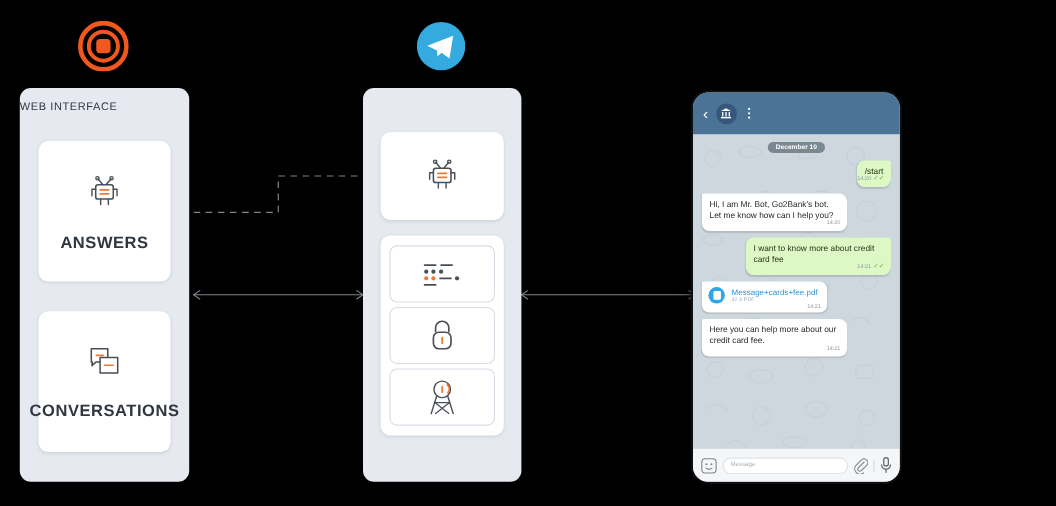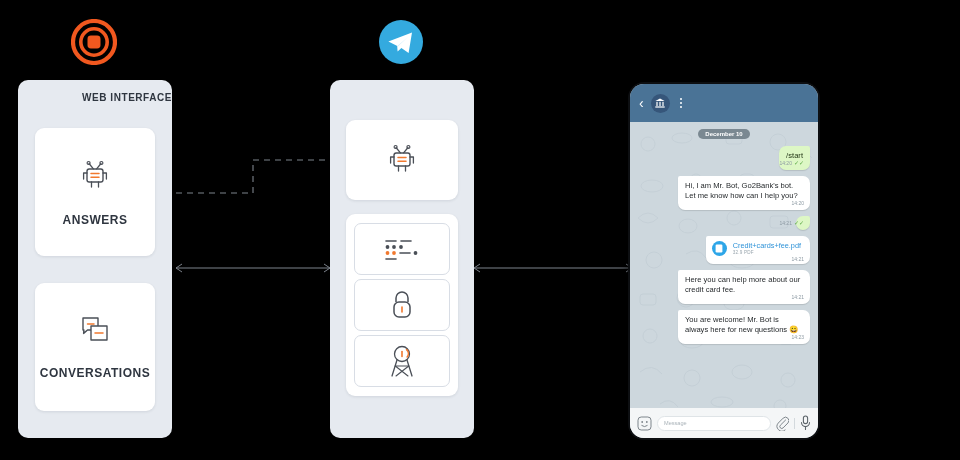--- a/index.html
+++ b/index.html
@@ -19,41 +19,41 @@
   
   .panel {
     position: absolute;
     background: #e6eaf0;
     border-radius: 10px;
   }
   #web-panel { left: 18px; top: 80px; width: 154px; height: 358px; }
   #bot-panel { left: 330px; top: 80px; width: 144px; height: 358px; }
 
   .panel-title {
-    text-align: right;
+    text-align: left;
     font-size: 10px;
-    font-weight: bold;
+    font-weight: normal;
     letter-spacing: .55px;
     color: #2f3640;
     padding-top: 12px;
   }
 
   .card {
     background: #ffffff;
     border-radius: 9px;
     box-shadow: 0 1px 3px rgba(20,30,50,.10);
     display: flex;
     flex-direction: column;
     align-items: center;
     justify-content: center;
   }
   #card-answers { position: absolute; left: 17px; top: 48px; width: 120px; height: 128px; }
   #card-conversations { position: absolute; left: 17px; top: 203px; width: 120px; height: 128px; }
   .card-label {
-    font-size: 12px;
+    font-size: 15px;
     font-weight: bold;
     letter-spacing: .5px;
     color: #2f3640;
     margin-top: 18px;
   }
   .card-icon { display: block; }
 
   
   #bot-card-top {
     position: absolute; left: 16px; top: 40px; width: 112px; height: 80px;
@@ -119,21 +119,21 @@
     position: relative;
     overflow: hidden;
     background: #cdd7dd;
     padding: 7px 8px 4px 8px;
   }
   #chat-pattern {
     position:absolute; inset:0; opacity:.5;
   }
   .msg-row { position: relative; z-index: 2; display: flex; margin-bottom: 6px; }
   .msg-row.out { justify-content: flex-end; }
-  .msg-row.in  { justify-content: flex-end; }
+  .msg-row.in  { justify-content: flex-start; }
   .date-row { position: relative; z-index:2; display:flex; justify-content:center; margin-bottom: 7px; }
   .date-pill {
     background: rgba(90,105,115,.72);
     color: #fff; font-size: 6px; font-weight: bold;
     padding: 2px 7px; border-radius: 8px;
   }
   .bubble {
     max-width: 132px;
     border-radius: 7px;
     padding: 5px 7px 9px 7px;
@@ -379,62 +379,55 @@
           <div class="bubble in">
             <div class="btxt">Hi, I am Mr. Bot, Go2Bank's bot. Let me know how can I help you?</div>
             <div class="meta">
               <span>14:20</span>
             </div>
           </div>
         </div>
 
         <div class="msg-row out">
           <div class="bubble out">
+            <div class="btxt">I want to know more about credit card fee</div>
             <div class="meta">
               <span>14:21</span>
               <span class="ticks">✓✓</span>
             </div>
           </div>
         </div>
 
         <div class="msg-row in">
           <div class="file-bubble">
             <div class="file-ic">
               <svg width="8" height="9" viewBox="0 0 8 9">
                 <rect x="0.6" y="0.6" width="6.8" height="7.8" rx="1.2" fill="#ffffff"></rect>
               </svg>
             </div>
             <div>
-              <div class="file-name">Credit+cards+fee.pdf</div>
+              <div class="file-name">Message+cards+fee.pdf</div>
               <div class="file-size">32.9 PDF</div>
             </div>
             <div class="meta">
               <span>14:21</span>
             </div>
           </div>
         </div>
 
         <div class="msg-row in">
           <div class="bubble in">
             <div class="btxt">Here you can help more about our credit card fee.</div>
             <div class="meta">
               <span>14:21</span>
             </div>
           </div>
         </div>
 
 
-        <div class="msg-row in">
-          <div class="bubble in">
-            <div class="btxt">You are welcome! Mr. Bot is always here for new questions 😀</div>
-            <div class="meta">
-              <span>14:23</span>
-            </div>
-          </div>
-        </div>
       </div>
 
       <div id="chat-input">
         <svg width="15" height="15" viewBox="0 0 15 15">
           <rect x="1" y="1" width="13" height="13" rx="3.2" fill="none" stroke="#7d858b" stroke-width="1"></rect>
           <circle cx="5.2" cy="6" r=".9" fill="#7d858b"></circle>
             <circle cx="9.8" cy="6" r=".9" fill="#7d858b"></circle>
           <path d="M4.8 9.6 q2.7 2.2 5.4 0" fill="none" stroke="#7d858b" stroke-width="1" stroke-linecap="round"></path>
         </svg>
         <div class="inp-field">

